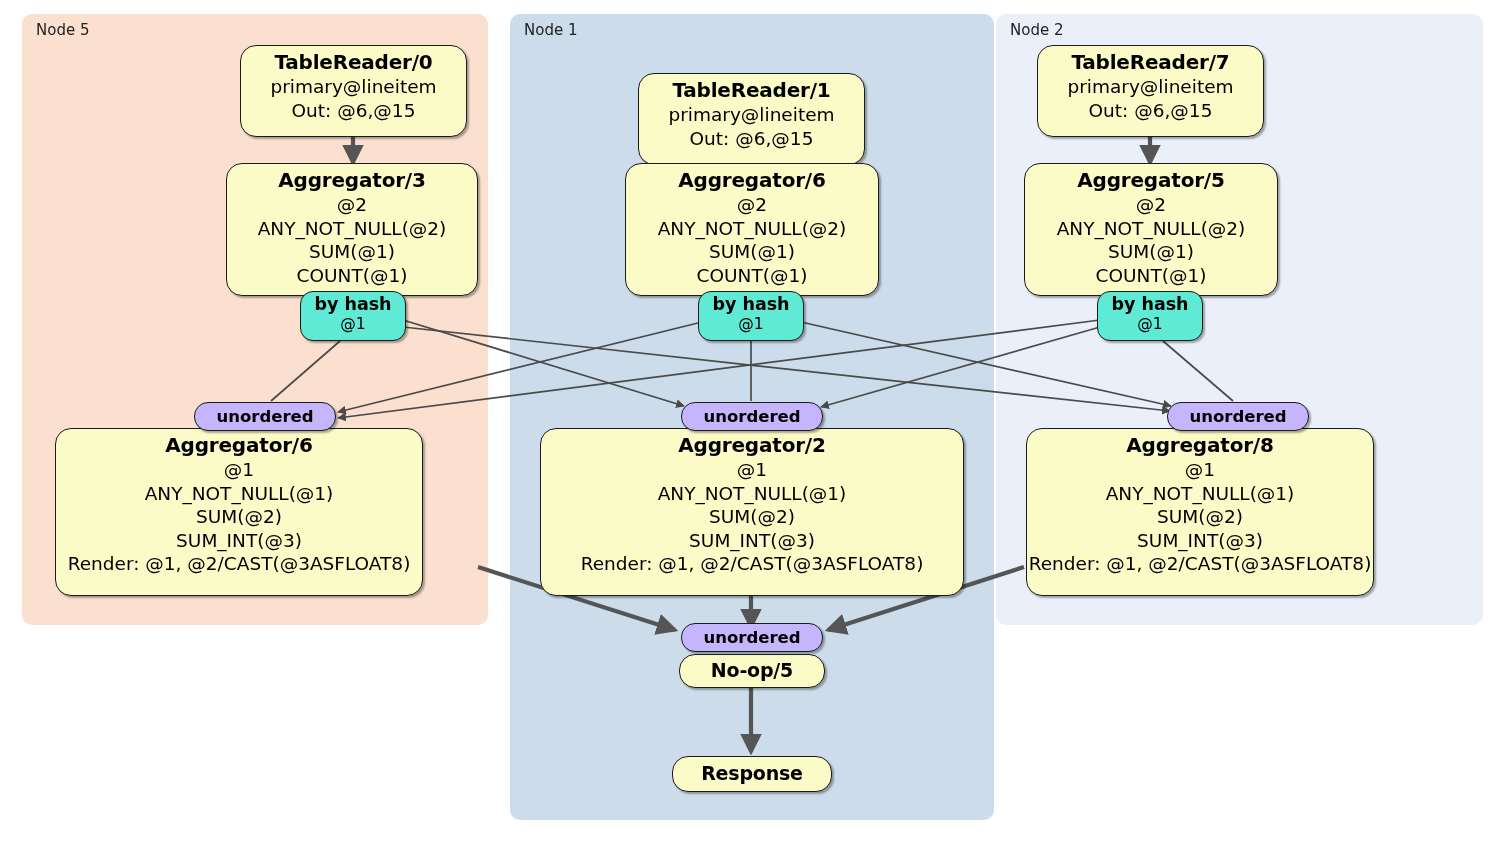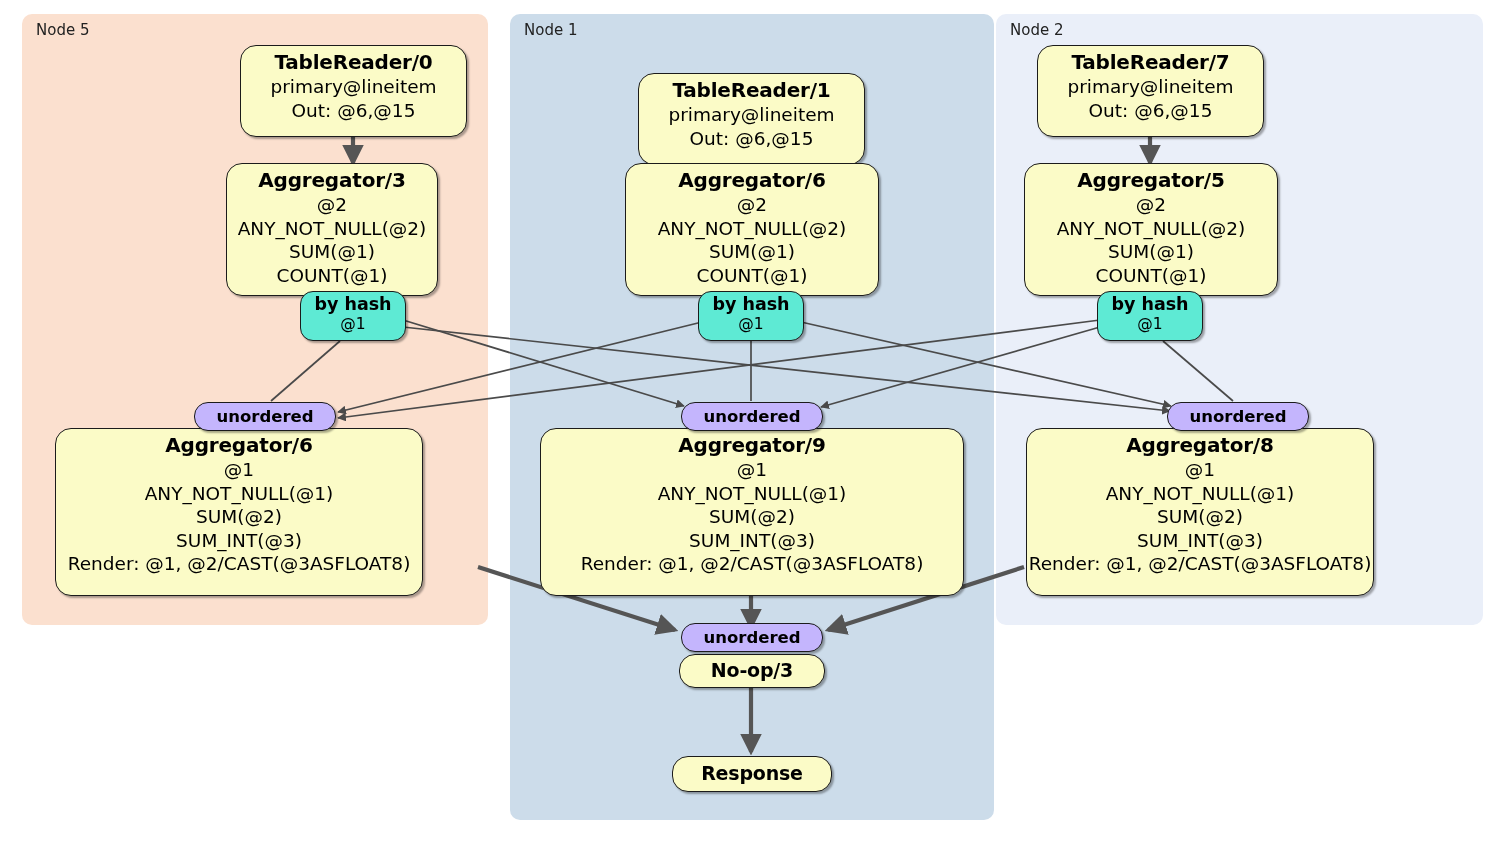--- a/index.html
+++ b/index.html
@@ -167,21 +167,21 @@
     <div class="ln">primary@lineitem</div>
     <div class="ln">Out: @6,@15</div>
   </div>
 
   <div class="proc" style="left:1037px; top:45px; width:227px; height:92px;">
     <div class="ttl">TableReader/7</div>
     <div class="ln">primary@lineitem</div>
     <div class="ln">Out: @6,@15</div>
   </div>
 
-  <div class="proc" style="left:226px; top:163px; width:212px; height:133px;">
+  <div class="proc" style="left:226px; top:163px; width:252px; height:133px;">
     <div class="ttl">Aggregator/3</div>
     <div class="ln">@2</div>
     <div class="ln">ANY_NOT_NULL(@2)</div>
     <div class="ln">SUM(@1)</div>
     <div class="ln">COUNT(@1)</div>
   </div>
 
   <div class="proc" style="left:625px; top:163px; width:254px; height:133px;">
     <div class="ttl">Aggregator/6</div>
     <div class="ln">@2</div>
@@ -222,40 +222,40 @@
   <div class="proc" style="left:55px; top:428px; width:368px; height:168px;">
     <div class="ttl">Aggregator/6</div>
     <div class="ln">@1</div>
     <div class="ln">ANY_NOT_NULL(@1)</div>
     <div class="ln">SUM(@2)</div>
     <div class="ln">SUM_INT(@3)</div>
     <div class="ln">Render: @1, @2/CAST(@3ASFLOAT8)</div>
   </div>
 
   <div class="proc" style="left:540px; top:428px; width:424px; height:168px;">
-    <div class="ttl">Aggregator/9</div>
+    <div class="ttl">Aggregator/2</div>
     <div class="ln">@1</div>
     <div class="ln">ANY_NOT_NULL(@1)</div>
     <div class="ln">SUM(@2)</div>
     <div class="ln">SUM_INT(@3)</div>
     <div class="ln">Render: @1, @2/CAST(@3ASFLOAT8)</div>
   </div>
 
   <div class="proc" style="left:1026px; top:428px; width:348px; height:168px;">
     <div class="ttl">Aggregator/8</div>
     <div class="ln">@1</div>
     <div class="ln">ANY_NOT_NULL(@1)</div>
     <div class="ln">SUM(@2)</div>
     <div class="ln">SUM_INT(@3)</div>
     <div class="ln">Render: @1, @2/CAST(@3ASFLOAT8)</div>
   </div>
 
   <div class="pill unordered" style="left:681px; top:623px; width:142px; height:29px;">unordered</div>
 
   <div class="proc small" style="left:679px; top:654px; width:146px; height:34px; padding-top:3px;">
-    <div class="ttl">No-op/3</div>
+    <div class="ttl">No-op/5</div>
   </div>
 
   <div class="proc small" style="left:672px; top:756px; width:160px; height:36px; padding-top:4px;">
     <div class="ttl">Response</div>
   </div>
 
 </div>
 
 </body></html>

